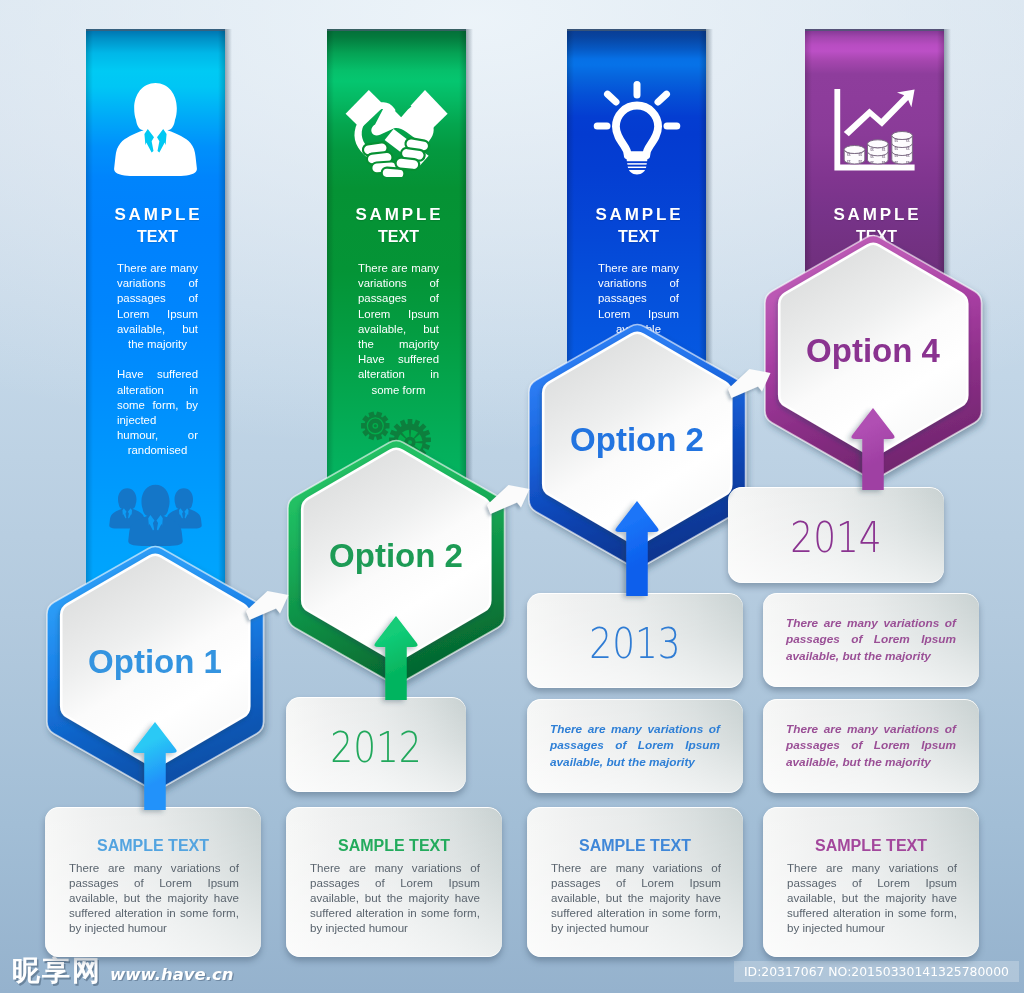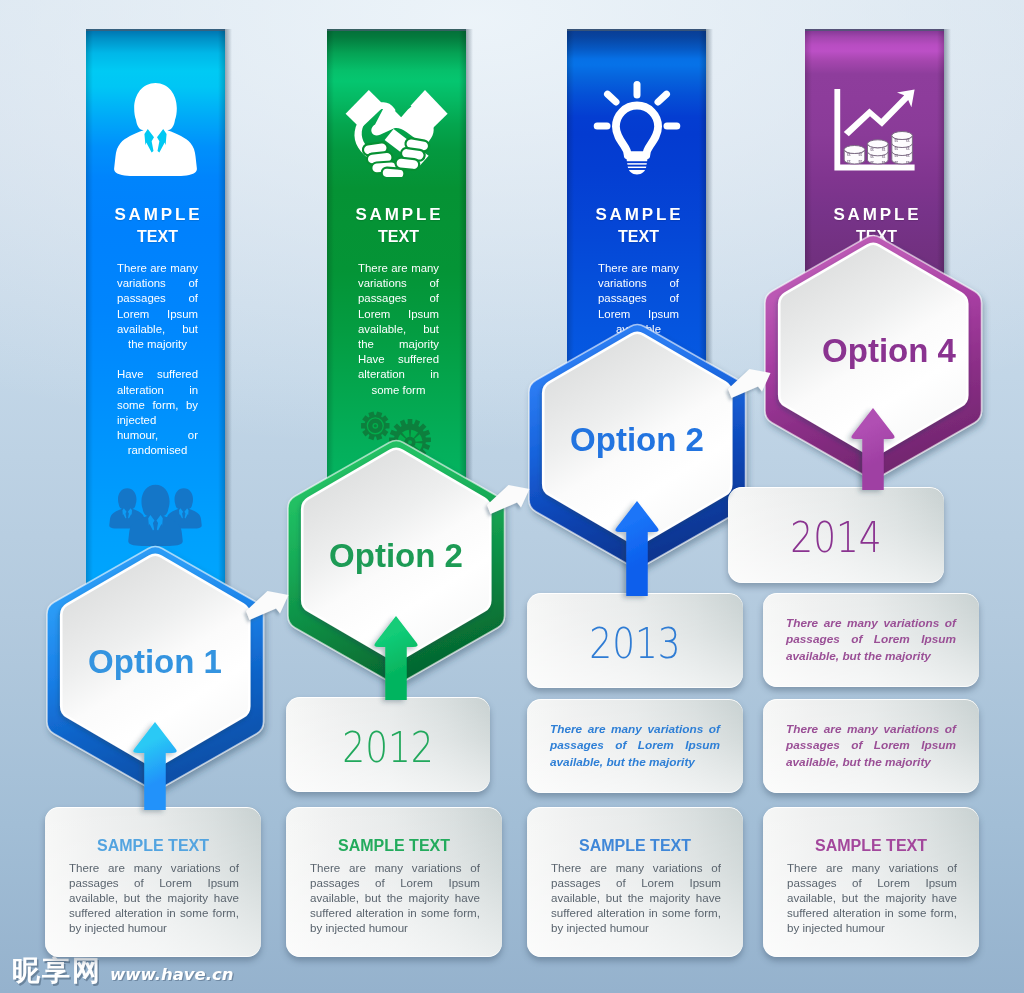--- a/index.html
+++ b/index.html
@@ -367,21 +367,21 @@
     </defs>
     <path d="M127.30,21.46 Q134.25,17.50 141.20,21.46 L235.55,75.29 Q242.50,79.25 242.50,87.25 L242.50,194.75 Q242.50,202.75 235.55,206.71 L141.20,260.54 Q134.25,264.50 127.30,260.54 L32.95,206.71 Q26.00,202.75 26.00,194.75 L26.00,87.25 Q26.00,79.25 32.95,75.29 Z" fill="url(#ho3)" stroke="rgba(255,255,255,.60)" stroke-width="1.6" filter="url(#hs3)"></path>
    </svg>
     </div>
     <div class="card" style="left:45px;top:807px;width:216px;height:150px;z-index:4;">
       <div class="btitle" style="top:30px;color:#53a4e0;">SAMPLE TEXT</div>
        <div class="bbody" style="left:24px;right:22px;top:53px;">
           <p>There are many variations of passages of Lorem Ipsum available, but the majority have suffered alteration in some form, by injected humour</p>
       </div>
     </div>
-    <div class="card" style="left:286px;top:697px;width:204px;height:95px;z-index:4;">
+    <div class="card" style="left:286px;top:697px;width:180px;height:95px;z-index:4;">
       <div class="year" style="top:24.5px;color:#21a85c;">2012</div>
     </div>
     <div class="card" style="left:286px;top:807px;width:216px;height:150px;z-index:4;">
       <div class="btitle" style="top:30px;color:#23ab5d;">SAMPLE TEXT</div>
        <div class="bbody" style="left:24px;right:22px;top:53px;">
           <p>There are many variations of passages of Lorem Ipsum available, but the majority have suffered alteration in some form, by injected humour</p>
       </div>
     </div>
     <div class="card" style="left:527px;top:593px;width:216px;height:95px;z-index:4;">
       <div class="year" style="top:24.5px;color:#2f7cd4;">2013</div>
@@ -483,21 +483,21 @@
         <stop offset="0.55" stop-color="#fbfbfb"></stop>
         <stop offset="0.74" stop-color="#ffffff"></stop>
         <stop offset="1" stop-color="#f6f7f7"></stop>
       </linearGradient>
       <filter id="hs23" x="-30%" y="-30%" width="170%" height="170%">
         <feDropShadow dx="-1" dy="2.5" stdDeviation="2.2" flood-color="#223a52" flood-opacity="0.34"></feDropShadow>
       </filter>
     </defs>
     <path d="M128.20,29.53 Q134.25,26.00 140.30,29.53 L222.20,77.30 Q228.25,80.83 228.25,87.83 L228.25,179.18 Q228.25,186.18 222.20,189.70 L140.30,237.47 Q134.25,241.00 128.20,237.47 L46.30,189.70 Q40.25,186.18 40.25,179.18 L40.25,87.83 Q40.25,80.83 46.30,77.30 Z" fill="url(#hi3)" stroke="#ffffff" stroke-width="2.6" filter="url(#hs23)"></path>
    </svg>
-   <div class="hexlabel" style="top:115.5px;color:#8a3390;left:26px;width:216.5px;right:auto;padding-left:16px;">Option 4</div>
+   <div class="hexlabel" style="top:115.5px;color:#8a3390;left:26px;width:216.5px;right:auto;">Option 4</div>
   </div>
     <div class="arrw" style="left:126px;top:720px;width:58px;height:90px;z-index:8;">
      <svg width="58" height="90" viewBox="0 0 58 90">
        <defs>
           <linearGradient id="ag0" x1="0.1" y1="0" x2="0.35" y2="1">
          <stop offset="0" stop-color="#2ac9f5"></stop>
          <stop offset="0.28" stop-color="#2ac9f5"></stop>
          <stop offset="0.75" stop-color="#2192fa"></stop>
          <stop offset="1" stop-color="#2192fa"></stop>
        </linearGradient>
@@ -591,13 +591,14 @@
        <feDropShadow dx="-2" dy="2.5" stdDeviation="1.5" flood-color="#465e78" flood-opacity="0.40"></feDropShadow>
      </filter>
         </defs>
       <path fill="#fbfbfb" filter="url(#df2)" d="M20.5 5.0 L41.5 9.0 L33.0 27.5 L29.0 22.5 L2.5 34.0 L-1.0 25.0 Z"></path>
     </svg>
     </div>
     <div class="wm">
   <span class="wm-cn">昵享网</span>
   <span class="wm-url">www.have.cn</span>
  </div>
+ <div class="idbar">ID:20317067 NO:20150330141325780000</div>
   </div>
 
 </body></html>

